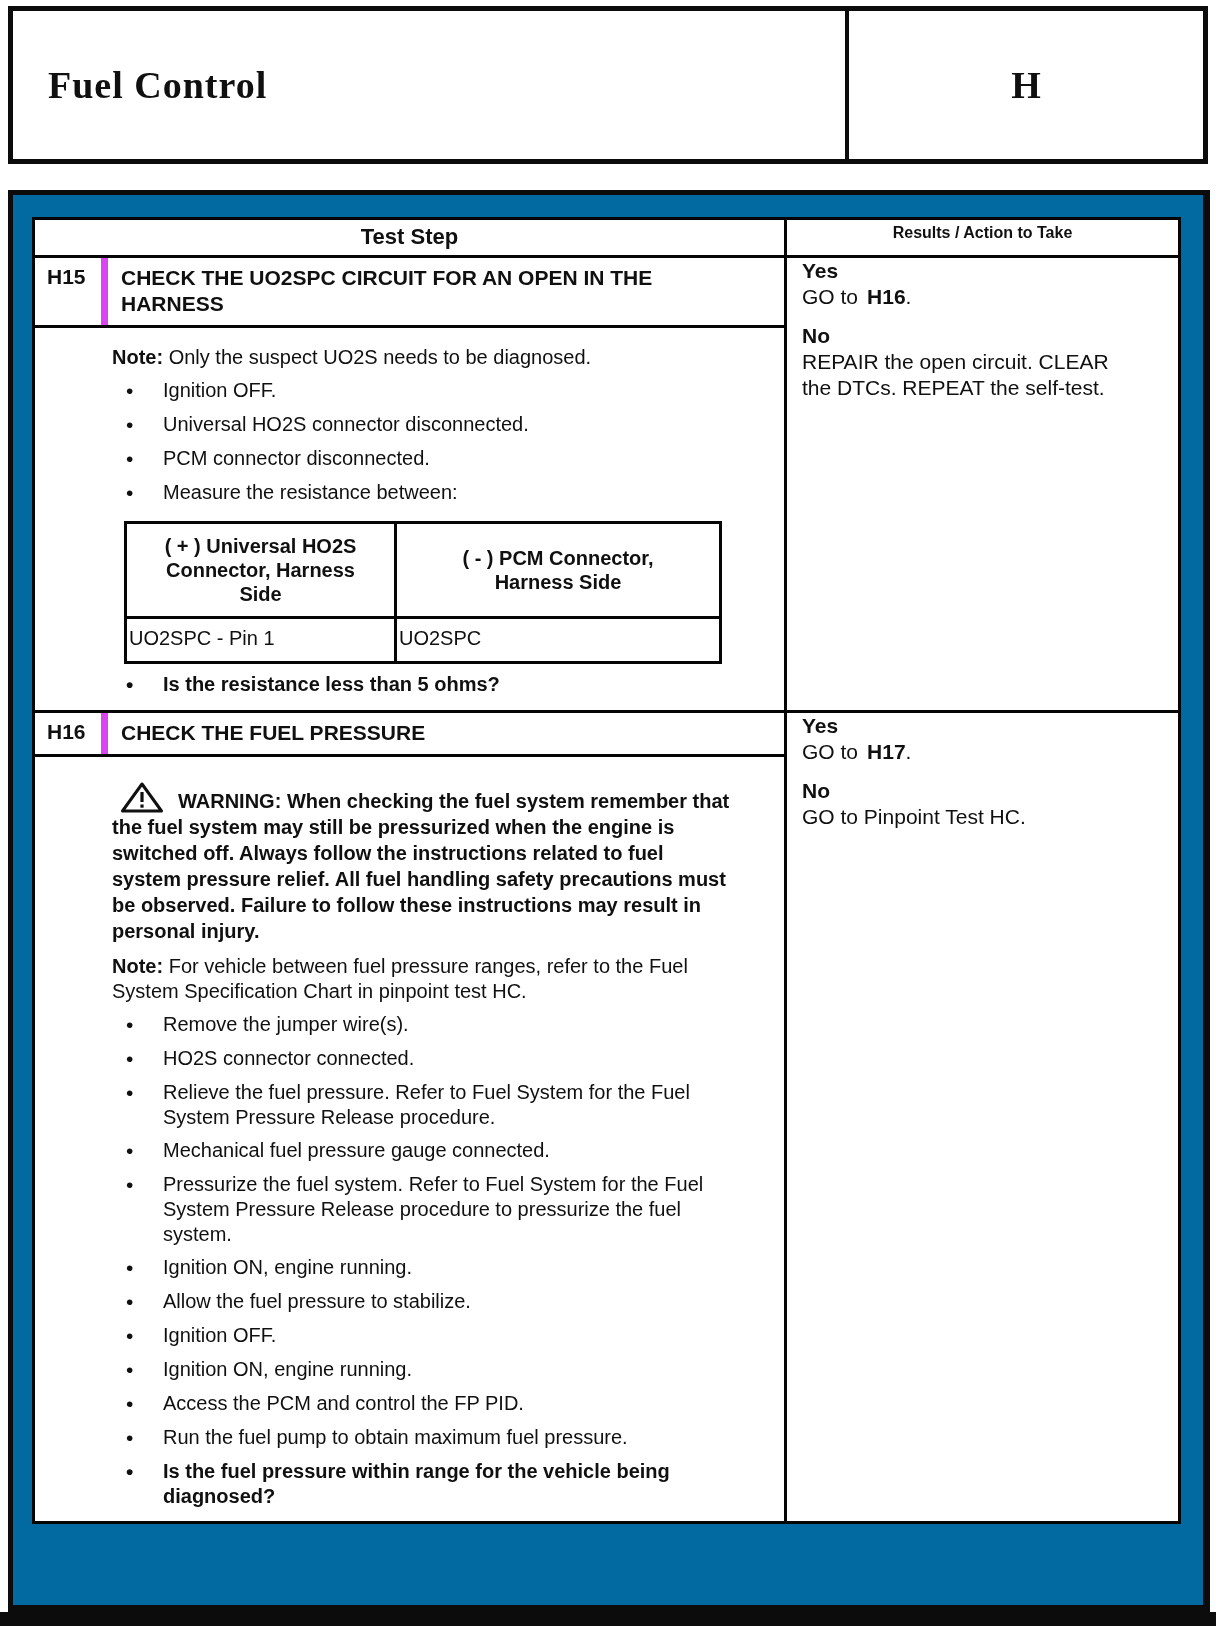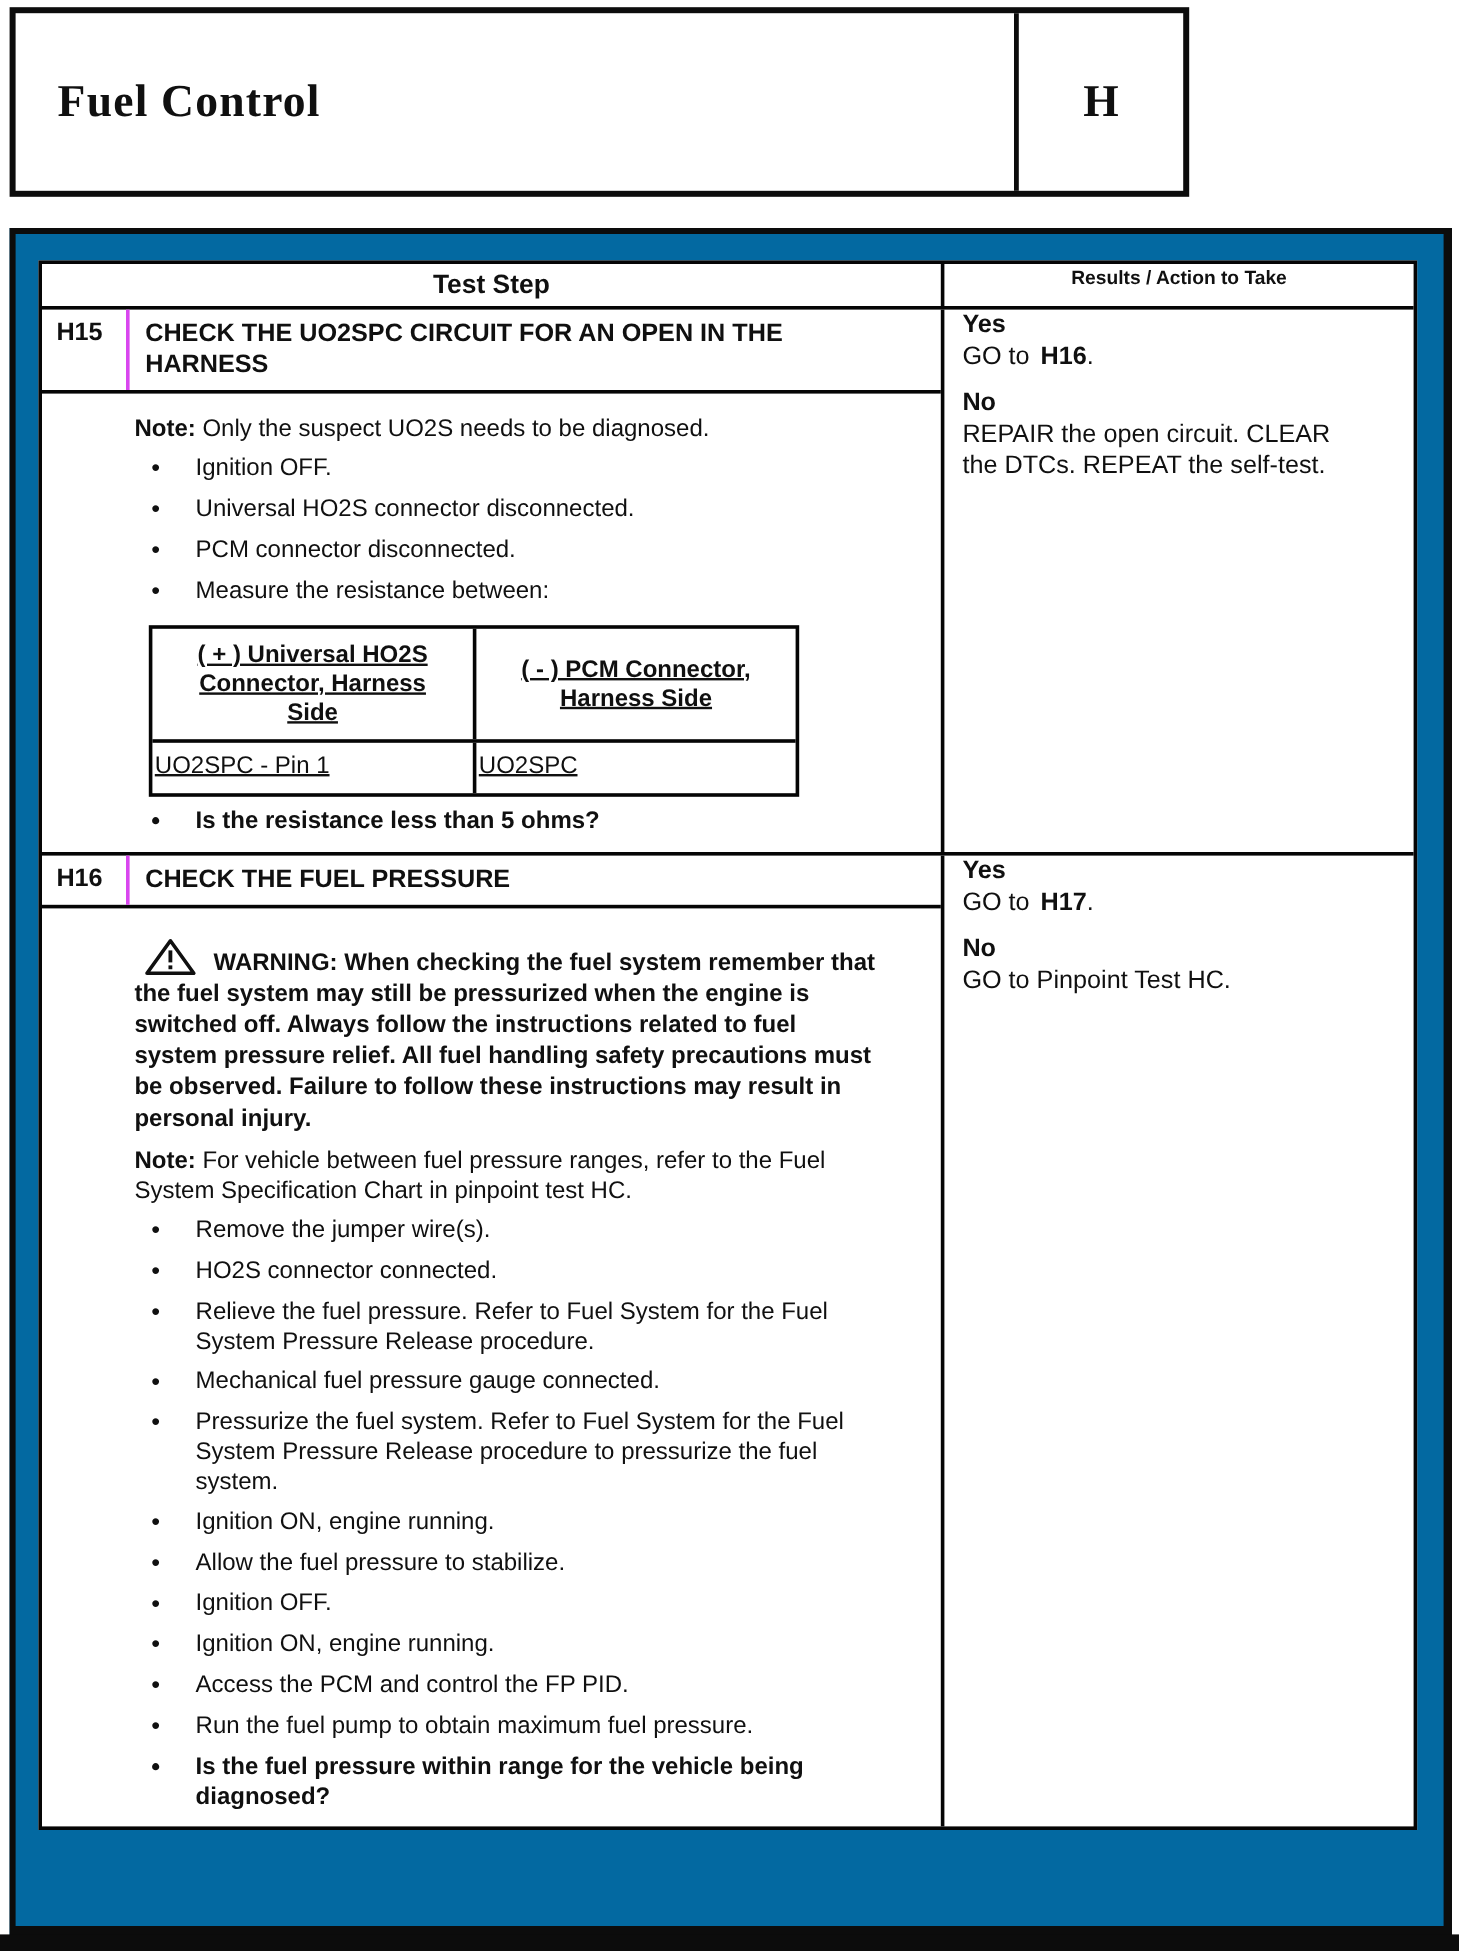--- a/index.html
+++ b/index.html
@@ -6,21 +6,21 @@
   body {
     width:1216px; height:1626px; position:relative;
     background:#ffffff; color:#101010;
     font-family:"Liberation Sans", sans-serif;
     overflow:hidden;
   }
   * { box-sizing:border-box; }
 
   
   .header-box {
-    position:absolute; left:8px; top:6px; width:983px; height:158px;
+    position:absolute; left:8px; top:6px; width:1200px; height:158px;
     border:5px solid #0c0c0c; display:flex; background:#fff;
   }
   .header-title-cell {
     width:836px; border-right:4px solid #0c0c0c;
     display:flex; align-items:center; padding-left:35px;
   }
   .header-title-cell span {
     font-family:"Liberation Serif", serif; font-weight:bold;
     font-size:38px; letter-spacing:1px;
   }
@@ -55,41 +55,41 @@
   .th-right { flex:1; text-align:center; font-weight:bold; font-size:16px; padding:4px 0 5px; }
 
   .step-row { display:flex; align-items:stretch; }
   .step-row.second { border-top:3px solid #050505; }
   .step-left {
     width:752px; border-right:3px solid #050505;
     display:flex; flex-direction:column;
   }
   .step-title-row { display:flex; border-bottom:3px solid #050505; }
   .step-id {
-    width:73px; border-right:3px solid #d946ef;
+    width:73px; border-right:7px solid #d946ef;
     font-weight:bold; font-size:21px; padding:7px 4px 7px 12px;
   }
   .step-title {
     flex:1; font-weight:bold; font-size:21px; line-height:26px;
     padding:7px 55px 8px 13px;
   }
   .step-body { flex:1; padding:9px 20px 12px 77px; line-height:25px; }
 
   .note { margin:8px 0 4px; max-width:610px; }
   .note b { font-weight:bold; }
 
   .bullet { display:flex; margin:8px 0 0 14px; }
   .bullet-dot { width:37px; flex:none; }
   .bullet-dot::before { content:"•"; font-size:21px; }
   .bullet-text { flex:1; max-width:560px; }
   .bullet.question .bullet-text { font-weight:bold; max-width:585px; }
   .bullet.question .bullet-dot::before { font-weight:bold; }
 
   
-  .measure-table { width:542px; margin:15px 0 2px 12px; border:3px solid #050505;text-decoration:underline; }
+  .measure-table { width:598px; margin:15px 0 2px 12px; border:3px solid #050505; }
   .mt-head { display:flex; border-bottom:3px solid #050505; }
   .mt-h {
     display:flex; align-items:center; justify-content:center; text-align:center;
     font-weight:bold; font-size:20px; line-height:24px; padding:8px 28px; min-height:92px;
   }
   .mt-h1 { width:270px; border-right:3px solid #050505; }
   .mt-h2 { flex:1; }
   .mt-row { display:flex; }
   .mt-c { font-size:20px; padding:7px 6px 10px 2px; }
   .mt-c1 { width:270px; border-right:3px solid #050505; }

